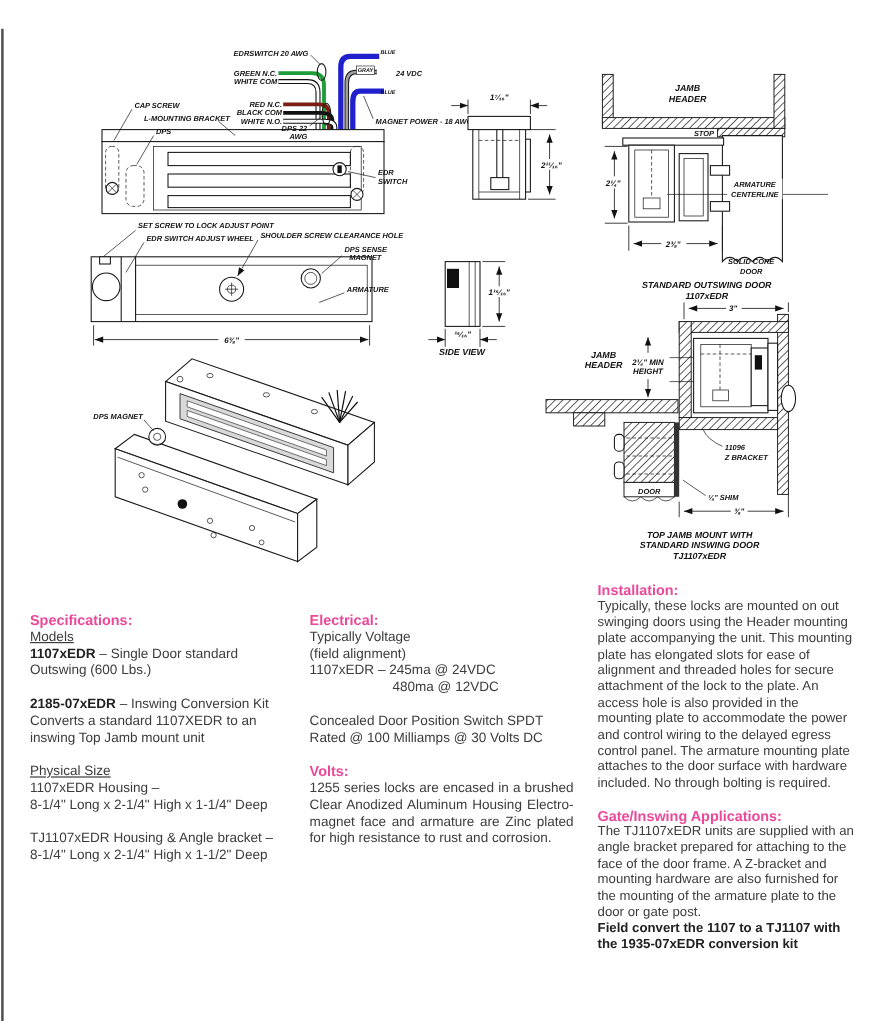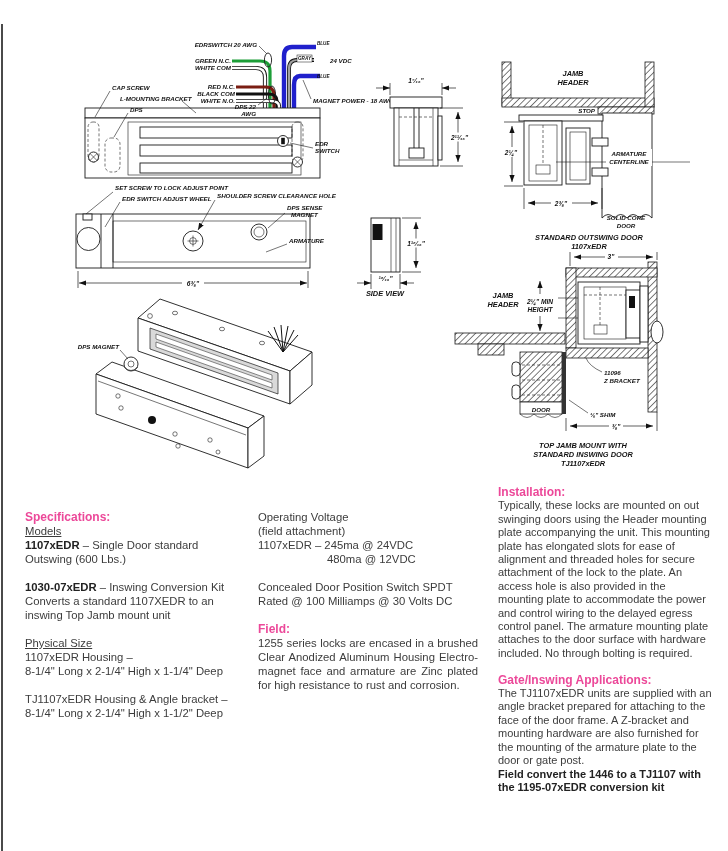--- a/index.html
+++ b/index.html
@@ -342,36 +342,37 @@
       <text class="cap" x="583" y="448" text-anchor="middle">TOP JAMB MOUNT WITH</text>
       <text class="cap" x="583" y="457" text-anchor="middle">STANDARD INSWING DOOR</text>
       <text class="cap" x="583" y="466" text-anchor="middle">TJ1107xEDR</text>
     </g>
   </svg>
 
   <section class="tc tc1">
     <h3>Specifications:</h3>
     <p class="ul">Models</p>
     <p><b>1107xEDR</b><span> – Single Door standard Outswing (600 Lbs.)</span></p>
-    <p><b>1030-07xEDR</b><span> – Inswing Conversion Kit Converts a standard 1107XEDR to an inswing Top Jamb mount unit</span></p>
+    <p><b>2185-07xEDR</b><span> – Inswing Conversion Kit Converts a standard 1107XEDR to an inswing Top Jamb mount unit</span></p>
     <p class="ul">Physical Size</p>
     <p><span class="b1">1107xEDR Housing –</span><br><span>8-1/4" Long x 2-1/4" High x 1-1/4" Deep</span></p>
     <p><span>TJ1107xEDR Housing &amp; Angle bracket –</span><br><span>8-1/4" Long x 2-1/4" High x 1-1/2" Deep</span></p>
   </section>
 
   <section class="tc tc2">
-    <p class="tight">Operating Voltage</p>
-    <p class="tight">(field attachment)</p>
+    <h3>Electrical:</h3>
+    <p class="tight">Typically Voltage</p>
+    <p class="tight">(field alignment)</p>
     <p class="tight">1107xEDR – 245ma @ 24VDC</p>
     <p class="indent">480ma @ 12VDC</p>
     <p>Concealed Door Position Switch SPDT Rated @ 100 Milliamps @ 30 Volts DC</p>
-    <h3>Field:</h3>
+    <h3>Volts:</h3>
     <p class="just">1255 series locks are encased in a brushed Clear Anodized Aluminum Housing Electro-magnet face and armature are Zinc plated for high resistance to rust and corrosion.</p>
   </section>
 
   <section class="tc tc3">
     <h3>Installation:</h3>
     <p>Typically, these locks are mounted on out swinging doors using the Header mounting plate accompanying the unit. This mounting plate has elongated slots for ease of alignment and threaded holes for secure attachment of the lock to the plate. An access hole is also provided in the mounting plate to accommodate the power and control wiring to the delayed egress control panel. The armature mounting plate attaches to the door surface with hardware included. No through bolting is required.</p>
     <h3>Gate/Inswing Applications:</h3>
     <p class="tight">The TJ1107xEDR units are supplied with an angle bracket prepared for attaching to the face of the door frame. A Z-bracket and mounting hardware are also furnished for the mounting of the armature plate to the door or gate post.</p>
-    <p class="boldp">Field convert the 1446 to a TJ1107 with the 1195-07xEDR conversion kit</p>
+    <p class="boldp">Field convert the 1107 to a TJ1107 with the 1935-07xEDR conversion kit</p>
   </section>
 </div>
 
 </body></html>

